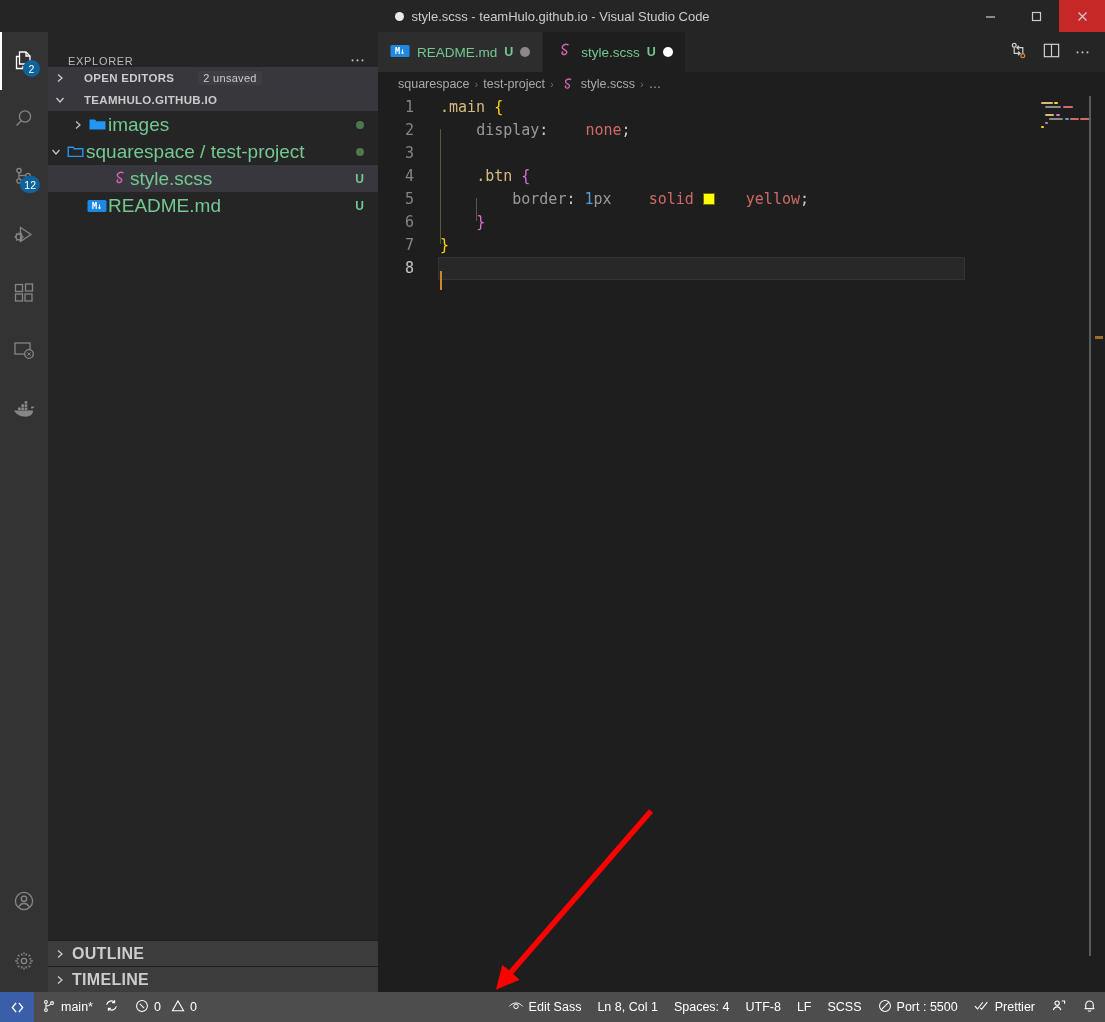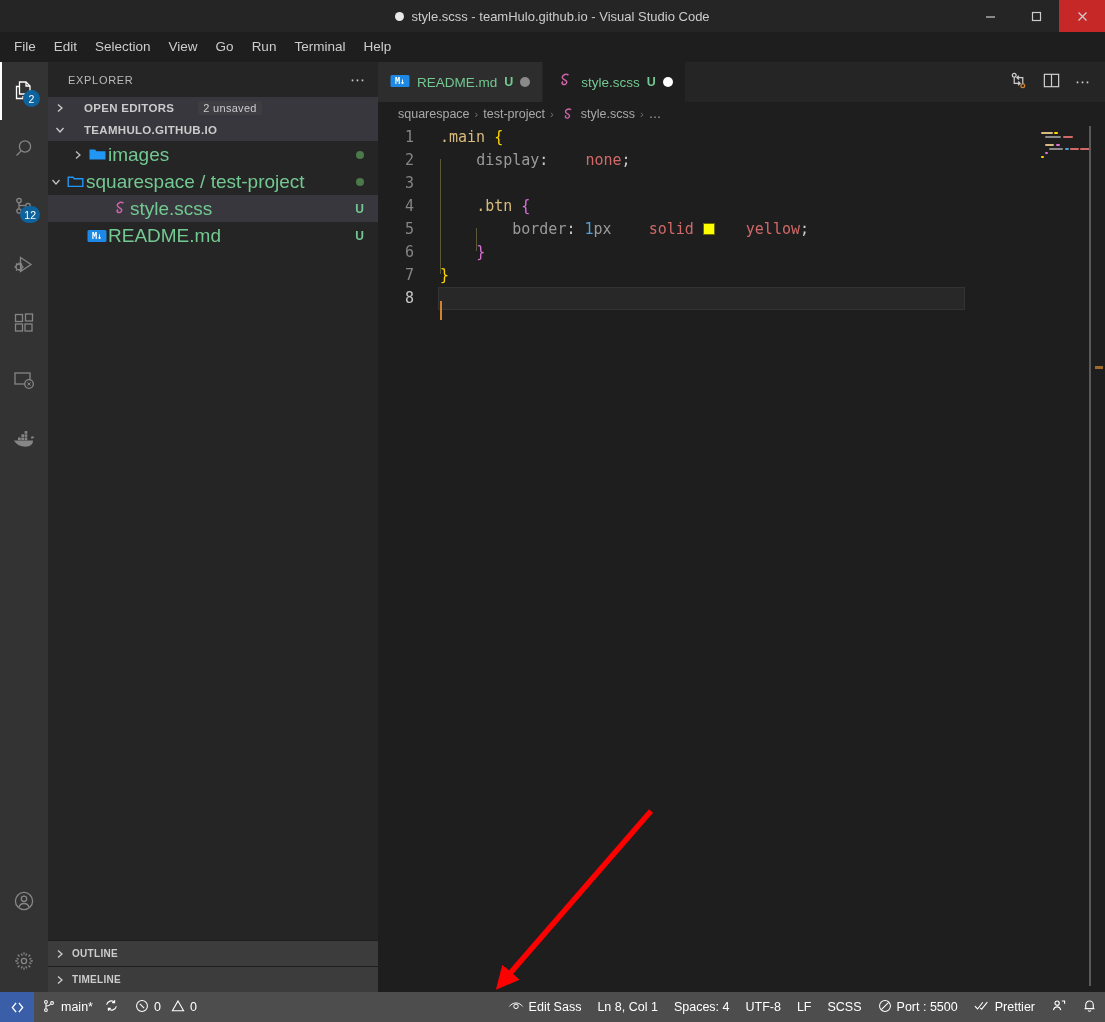--- a/index.html
+++ b/index.html
@@ -53,21 +53,21 @@
     background: #0e639c; color: #ffffff; border-radius: 9px;
     min-width: 17px; height: 17px; font-size: 10.5px;
     display: flex; align-items: center; justify-content: center;
     padding: 0 4px; font-family: "Liberation Sans", sans-serif;
   }
   .act-spacer { flex: 1 1 auto; }
 
   
   .sidebar { width: 330px; flex: 0 0 330px; background: #252526; display: flex; flex-direction: column; }
   .sb-header {
-    height: 35px; flex: 0 0 35px; display: flex; align-items: center;
+    height: 35px; flex: 0 0 35px; display: flex; align-items: flex-end;
     justify-content: space-between; padding: 0 12px 0 20px; gap: 33px;
   }
   .sb-title { font-size: 11px; letter-spacing: .7px; color: #bbbbbb; font-weight: 400; }
   .sb-dots { color: #cccccc; font-size: 15px; letter-spacing: 1px; line-height: 1; }
 
   .sec-row {
     height: 22px; display: flex; align-items: center; gap: 16px; padding-left: 4px;
     font-size: 11.5px; font-weight: bold; color: #cccccc; letter-spacing: .3px;
   }
   .sec-row.openeditors { background: #37373d; }
@@ -87,21 +87,21 @@
   .tree-twisty { width: 16px; display:flex; align-items:center; justify-content:center; color:#cccccc; flex:0 0 16px; }
   .tree-icon { width: 22px; display: flex; align-items: center; justify-content: center; flex: 0 0 22px; }
   .tree-label { color: #73c991; font-size: 19px; white-space: nowrap; }
   .dot-green { width: 8px; height: 8px; border-radius: 50%; background: #4b794b; margin-left: auto; }
   .u-badge { margin-left: auto; color: #73c991; font-size: 12px; font-weight: bold; }
   .folder-blue { fill: #2196f3; }
 
   .sb-bottom { margin-top: auto; }
   .sb-sec-bottom {
     height: 26px; display: flex; align-items: center; gap: 4px; padding-left: 4px;
-    font-size: 10px; font-weight: bold; color: #cccccc; background: #3c3c3c;
+    font-size: 16px; font-weight: bold; color: #cccccc; background: #3c3c3c;
     border-top: 1px solid #1e1e1e; letter-spacing: .3px;
   }
 
   
   .editorarea { flex: 1 1 auto; display: flex; flex-direction: column; min-width: 0; background: #1e1e1e; }
   .tabsrow { height: 40px; flex: 0 0 40px; background: #252526; display: flex; align-items: stretch; }
   .tabs { display: flex; align-items: stretch; }
   .tab {
     display: flex; align-items: center; gap: 7px; padding: 0 12px;
     font-size: 13.5px; background: #2d2d2d; color: #9d9d9d;
@@ -198,30 +198,20 @@
       </div>
       <div class="win-btn close">
         <svg width="11" height="11" viewBox="0 0 11 11">
             <line x1="1.5" y1="1.5" x2="9.5" y2="9.5" stroke-width="1.3"></line>
             <line x1="9.5" y1="1.5" x2="1.5" y2="9.5" stroke-width="1.3"></line>
           </svg>
       </div>
     </div>
   </div>
 
-  <div class="menubar">
-    <div class="menu-item">File</div>
-    <div class="menu-item">Edit</div>
-    <div class="menu-item">Selection</div>
-    <div class="menu-item">View</div>
-    <div class="menu-item">Go</div>
-    <div class="menu-item">Run</div>
-    <div class="menu-item">Terminal</div>
-    <div class="menu-item">Help</div>
-  </div>
 
   <div class="bodyrow">
 
     <div class="activitybar">
       <div class="act-icon active">
         <svg width="24" height="24" viewBox="0 0 24 24" fill="none" stroke="currentColor" stroke-width="1.3">
           <path d="M14 3H7.5v12H18V7l-4-4z"></path>
             <path d="M14 3v4h4"></path>
             <path d="M11 17v2.5H4.5V7.5H7"></path>
         </svg>

